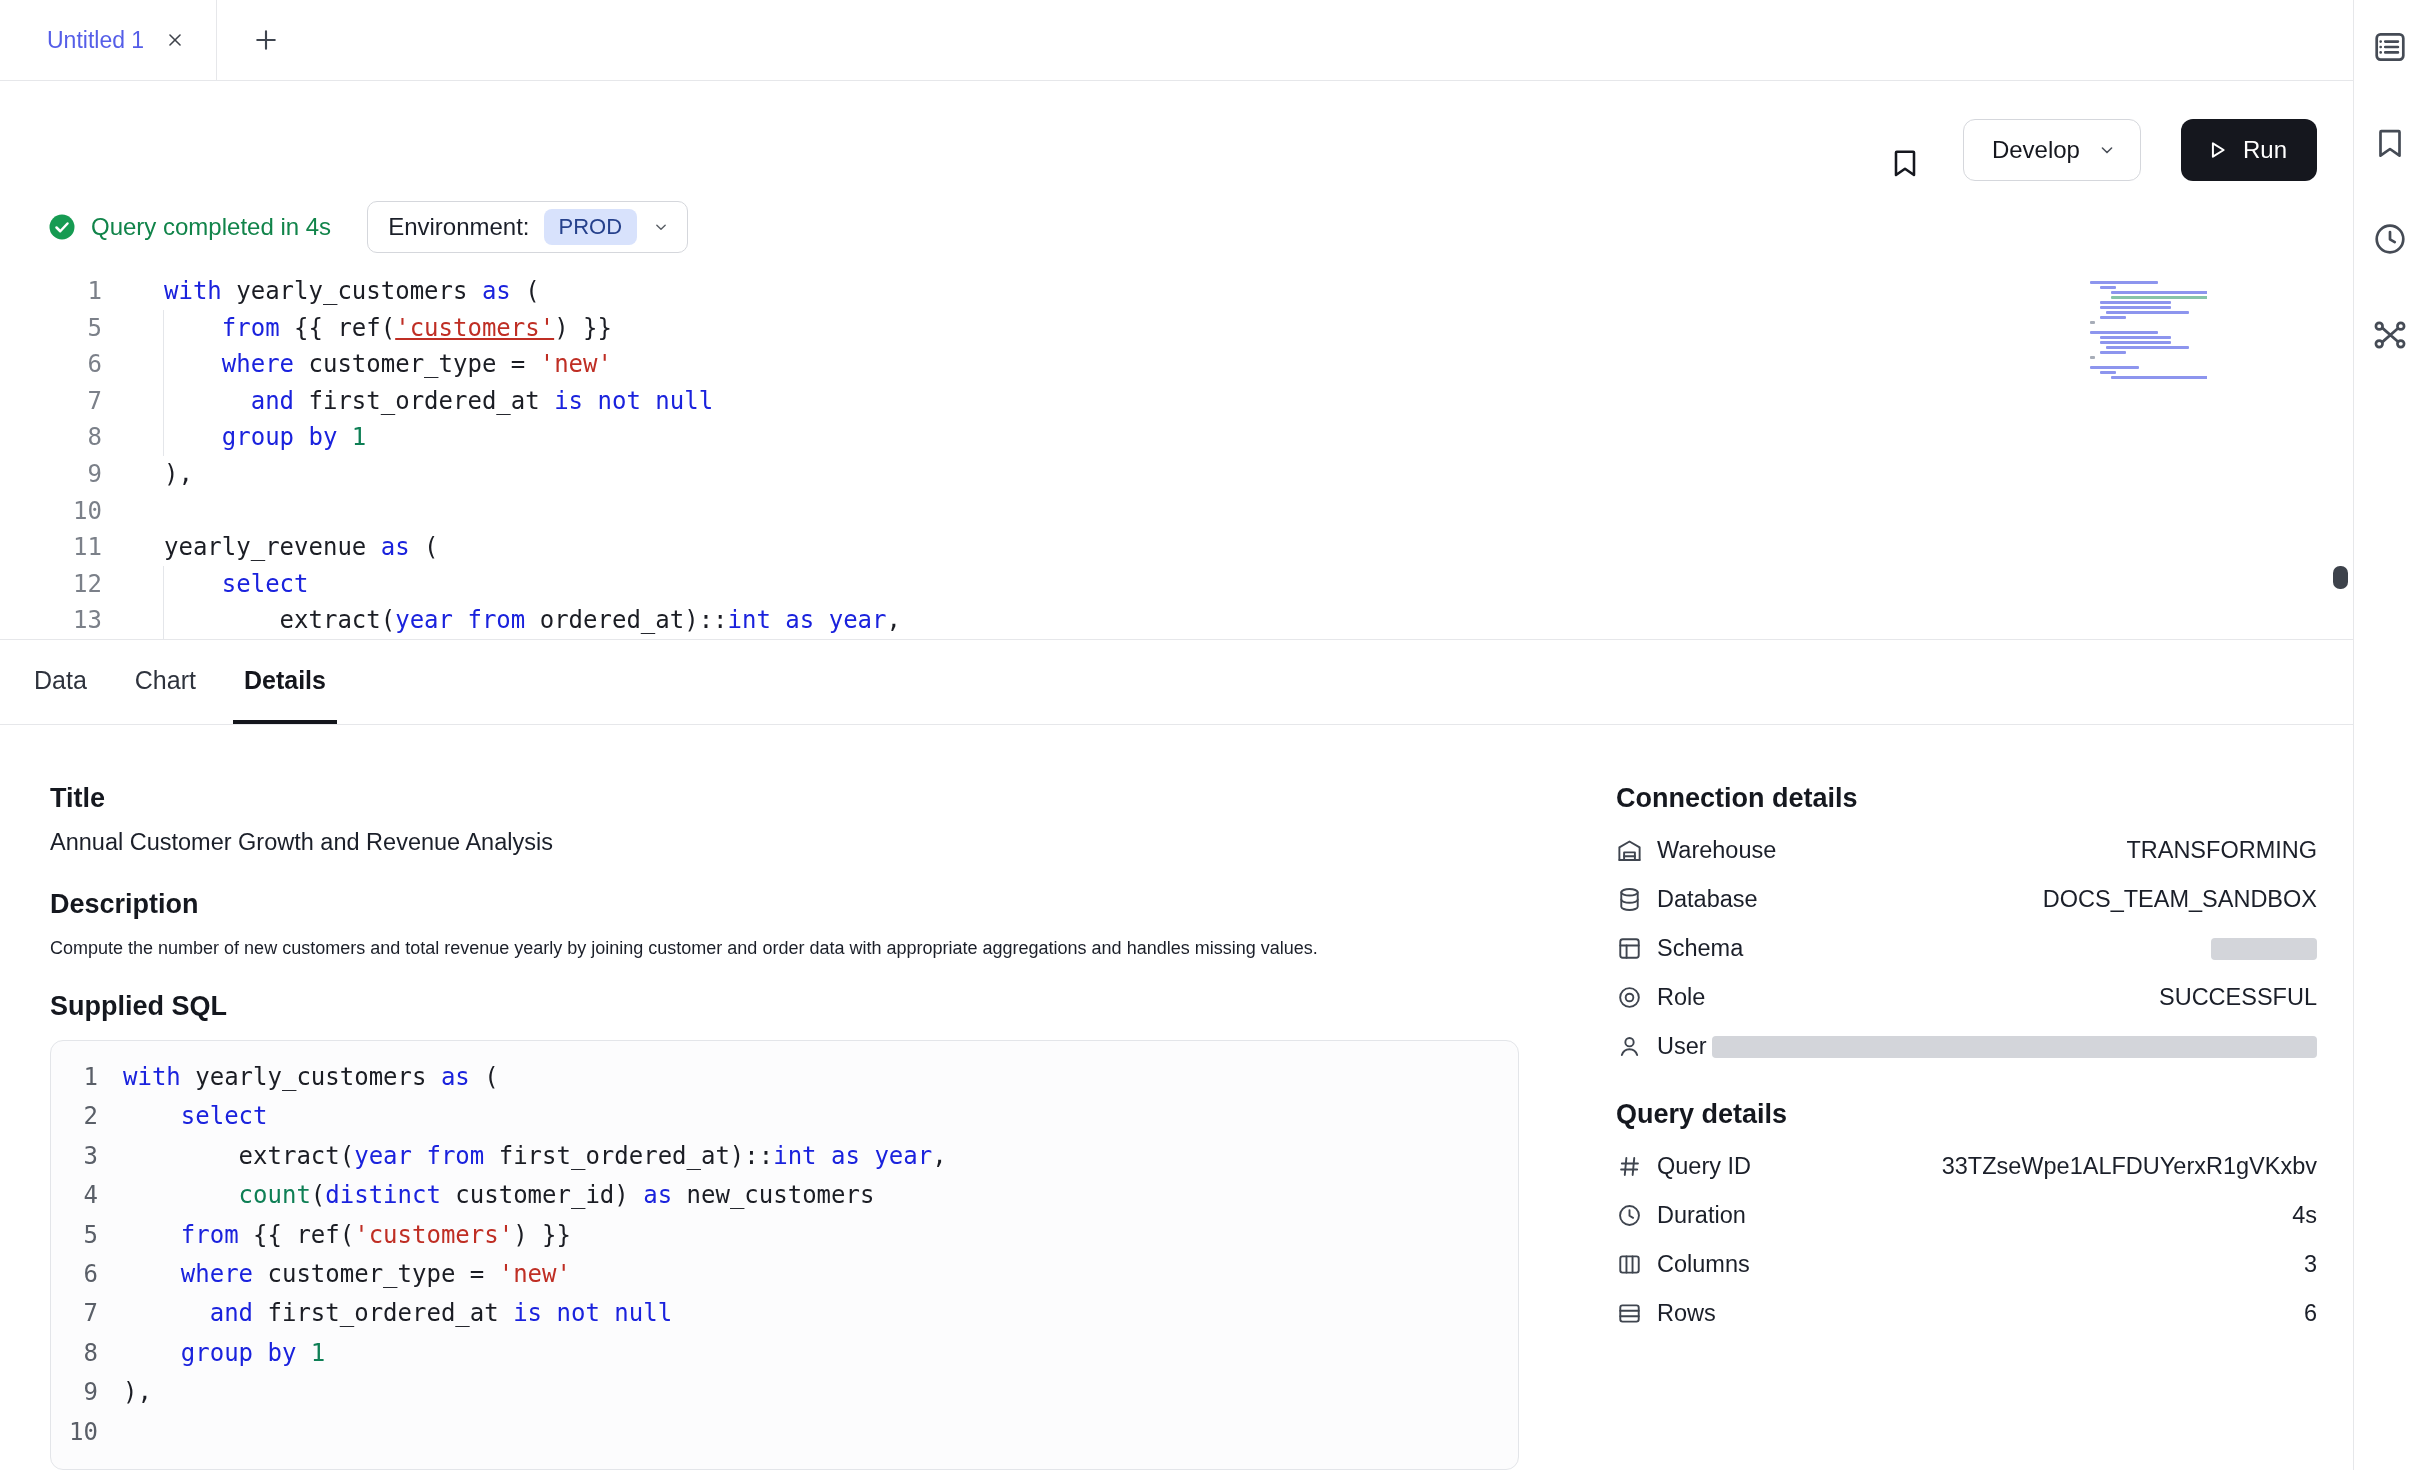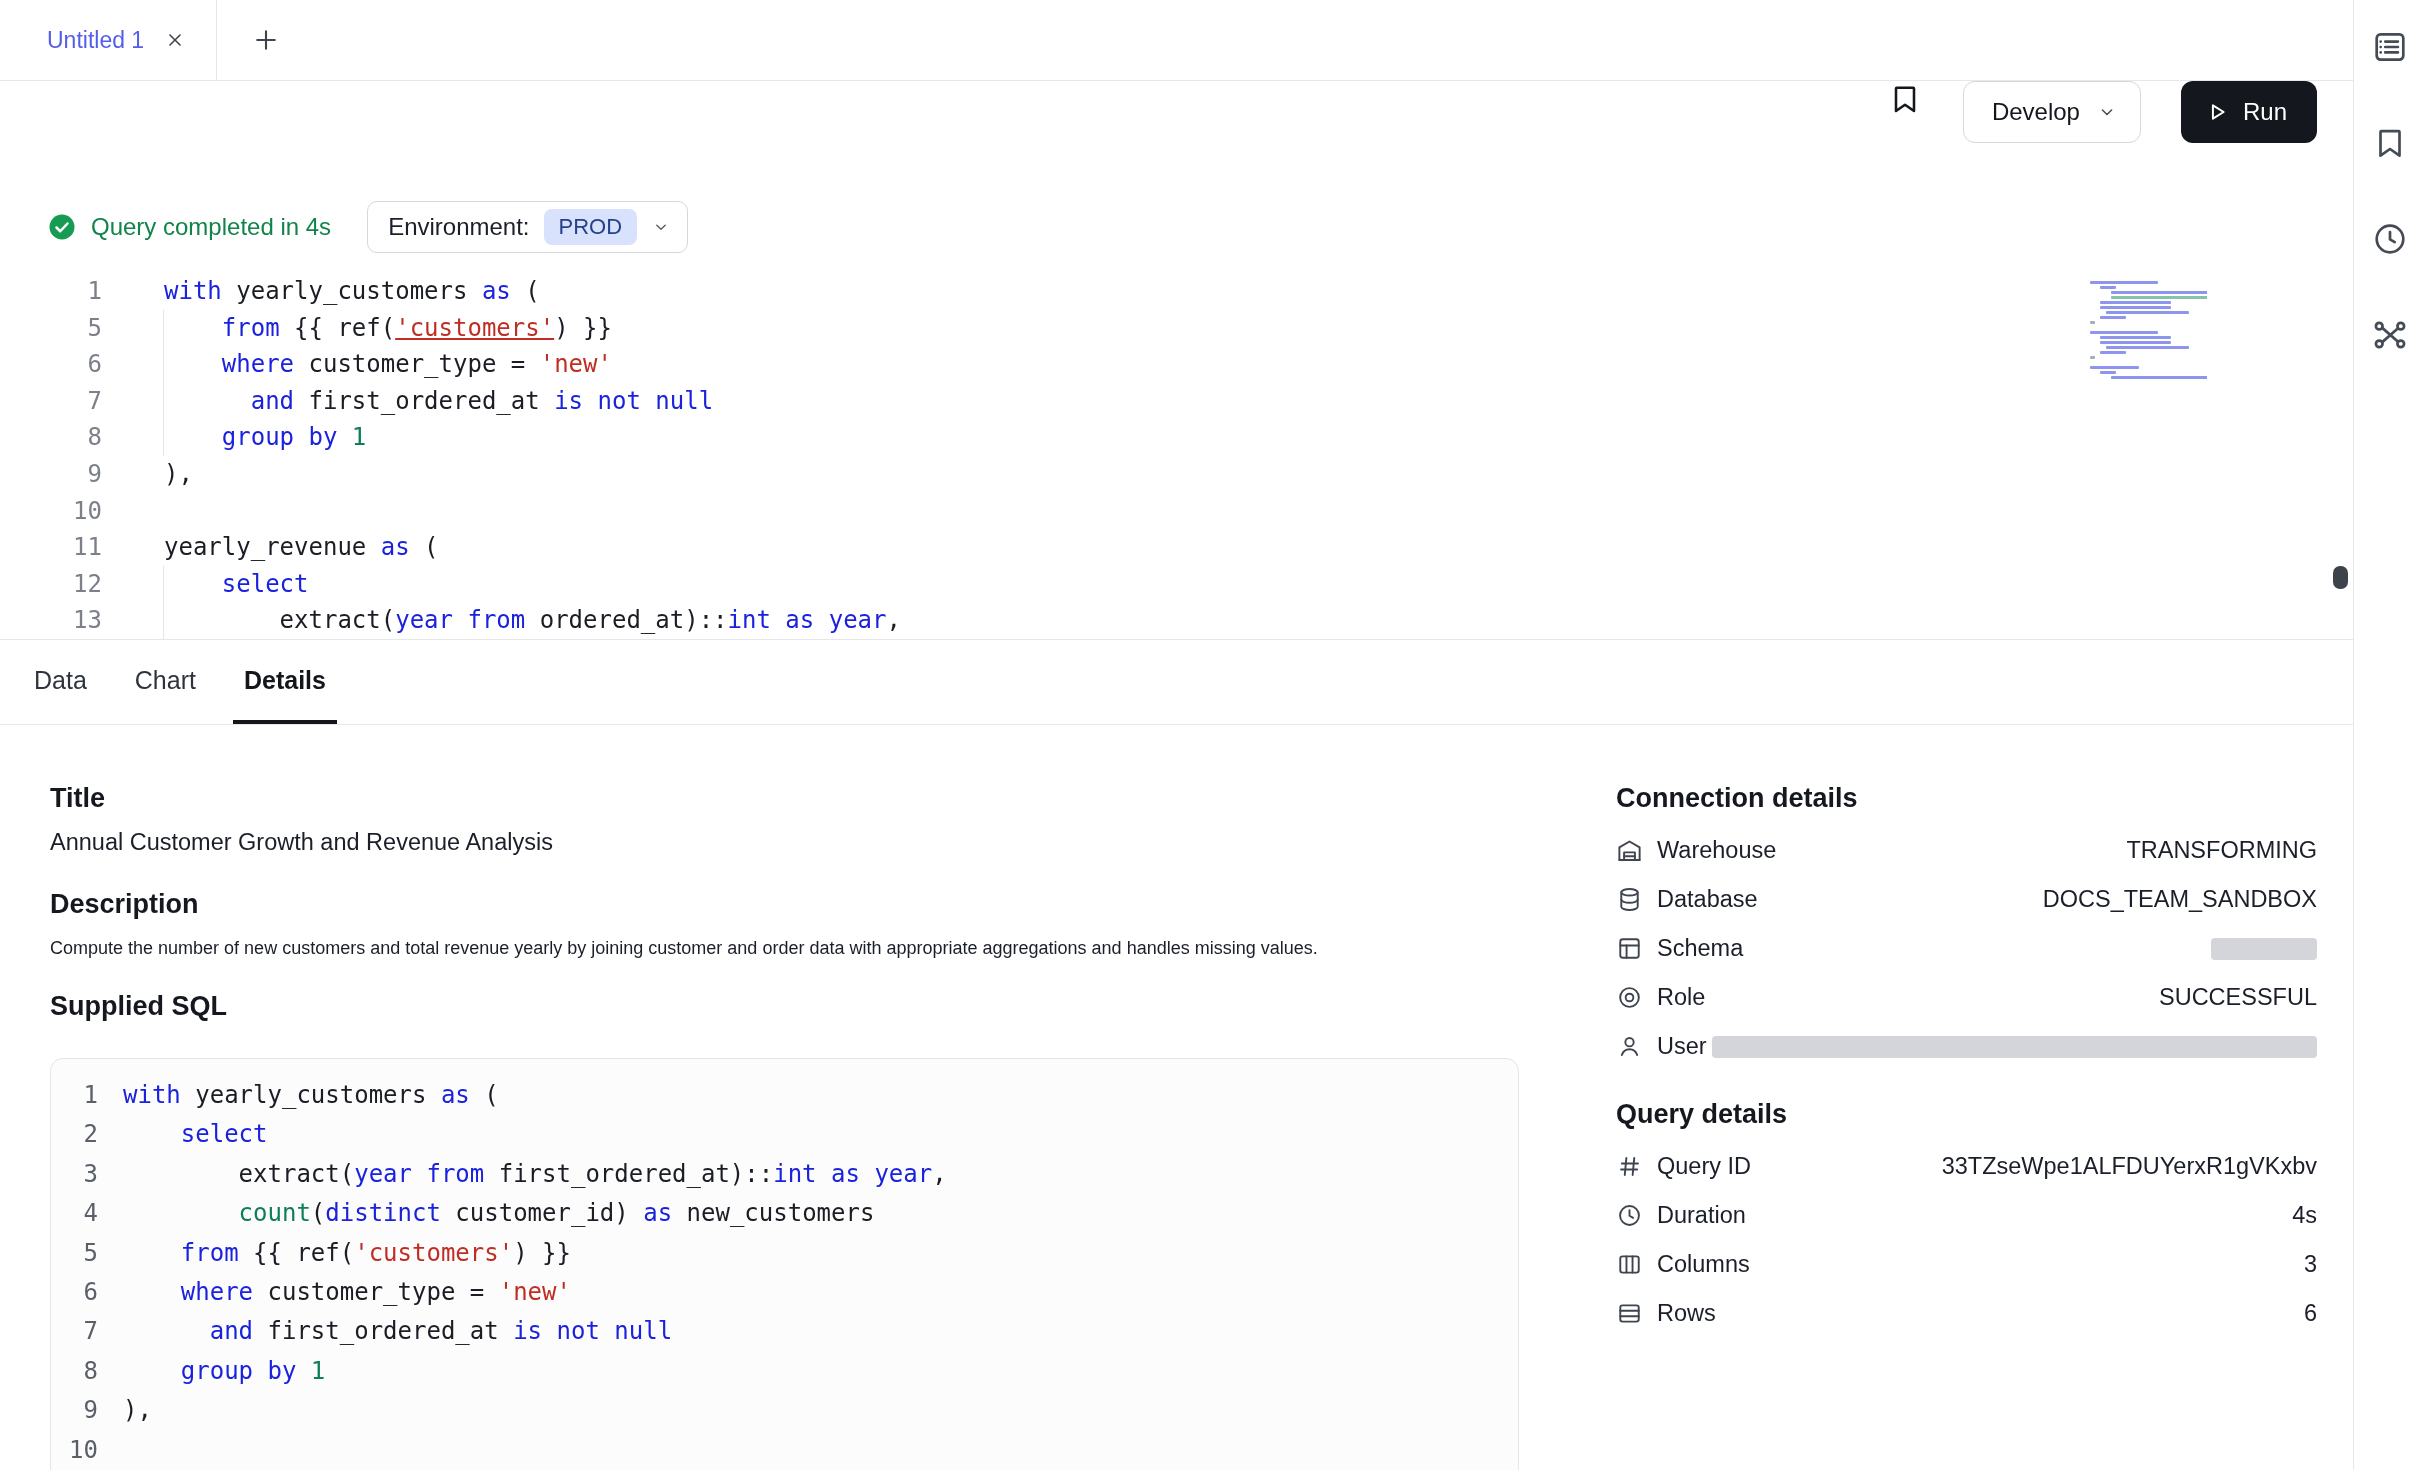--- a/index.html
+++ b/index.html
@@ -19,21 +19,21 @@
   .i28{width:28px;height:28px}.i30{width:30px;height:30px}.i36{width:36px;height:36px}.i38{width:38px;height:38px}
 
   
   .tabbar{height:81px;border-bottom:1px solid var(--border);display:flex;align-items:stretch;flex:none}
   .tab{display:flex;align-items:center;gap:20px;padding:0 30px 0 47px;border-right:1px solid var(--border)}
   .tab-label{color:var(--indigo);font-size:23px}
   .tab-close{color:#3f434b;cursor:pointer}
   .tab-add{display:flex;align-items:center;padding:0 34px;color:#22252b;cursor:pointer}
 
   
-  .toolbar{height:100px;flex:none;display:flex;align-items:flex-start;justify-content:flex-end;gap:40px;padding-right:36px}
+  .toolbar{height:100px;flex:none;display:flex;align-items:flex-end;justify-content:flex-end;gap:40px;padding-right:36px}
   .bookmark-btn{color:#15171e;cursor:pointer}
   .btn{height:62px;border-radius:12px;font-size:24px;display:flex;align-items:center;cursor:pointer;font-family:inherit}
   .btn-develop{border:1px solid #d5d7dc;background:#fff;gap:16px;padding:0 22px 0 28px;color:#15171e}
   .btn-develop .ic{color:#4a4f58}
   .btn-run{background:var(--run-bg);color:#fff;gap:12px;padding:0 30px 0 22px;border:none}
   .btn-run .ic{color:#fff}
 
   
   .statusrow{height:92px;flex:none;display:flex;align-items:center;gap:36px;padding-left:47px}
   .qstatus{display:flex;align-items:center;gap:14px;color:var(--green-text);font-size:24px;font-weight:500}
@@ -60,21 +60,21 @@
   .ptab{display:flex;align-items:center;padding:0 11px;font-size:25px;color:#2e333d;border-bottom:4px solid transparent;cursor:pointer}
   .ptab.active{font-weight:700;color:#14161c;border-bottom-color:#14161c}
 
   
   .details{flex:1;display:flex;padding:58px 36px 0 50px;overflow:hidden}
   .col-left{width:1470px;flex:none}
   .col-right{flex:1;min-width:0;margin-left:96px}
   h3{font-size:27px;font-weight:700;margin:0 0 12px;color:#15181f}
   .title-p{font-size:23.5px;line-height:33px;margin:0 0 30px}
   .desc{font-size:18px;line-height:33px;margin:0 0 26px;max-width:1345px}
-  .sqlhead{margin-bottom:36px}
+  .sqlhead{margin-bottom:18px}
   .sqlbox{width:1469px;border:1px solid #e3e5e9;background:#fcfcfd;border-radius:13px;padding:17px 0;
           font-family:"DejaVu Sans Mono",monospace;font-size:24px;line-height:39.4px}
   .sline{display:flex;white-space:pre;height:39.4px}
   .snum{flex:0 0 47px;text-align:right;color:#5a5f68}
   .scode{padding-left:25px;color:#1b1d24}
 
   .col-right h3{margin-bottom:12px}
   .qd-head{margin-top:28px}
   .drow{display:flex;justify-content:space-between;align-items:center;height:49px;font-size:23.5px}
   .rlabel{display:flex;align-items:center;gap:14px;color:#1b1f29}

